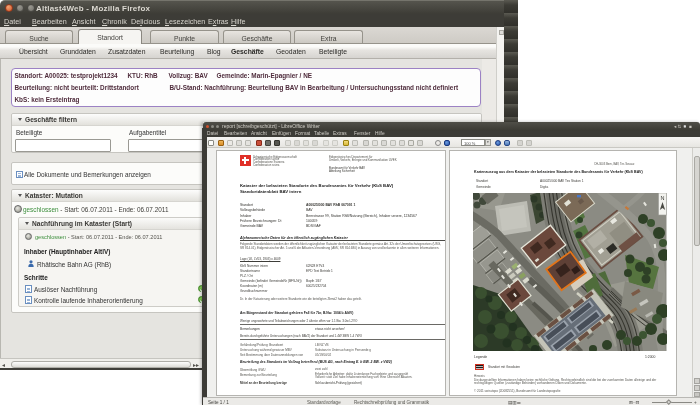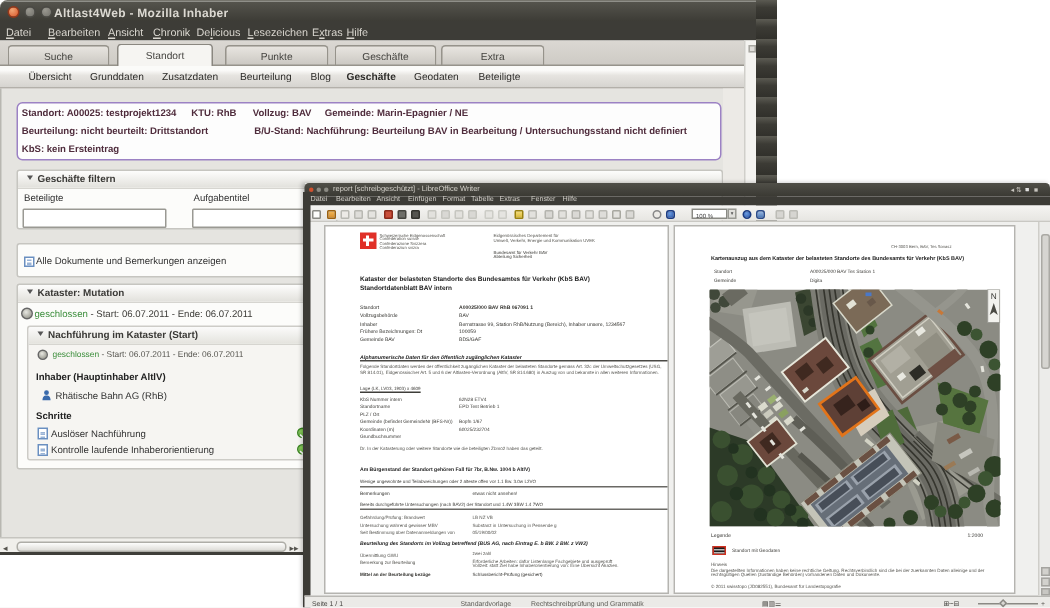--- a/index.html
+++ b/index.html
@@ -63,21 +63,21 @@
 .rule{position:absolute;height:.8px;background:#4a4945}
 </style></head>
 <body>
 
 <div id="ff">
  <div id="ff-content"></div>
  <div id="ff-title">
   <div class="wbtn" style="left:5px;background:radial-gradient(circle at 35% 30%,#f0a575,#d8572a);border:.5px solid #92371a"></div>
   <div class="wbtn" style="left:16px;background:radial-gradient(circle at 35% 30%,#9a9890,#71706a);border:.5px solid #4a4944"></div>
   <div class="wbtn" style="left:27px;background:radial-gradient(circle at 35% 30%,#9a9890,#71706a);border:.5px solid #4a4944"></div>
-  <div class="t">Altlast4Web - Mozilla Inhaber</div>
+  <div class="t">Altlast4Web - Mozilla Firefox</div>
  </div>
  <div id="ff-menu">
   <span style="left:4px"><u>D</u>atei</span>
   <span style="left:32px"><u>B</u>earbeiten</span>
   <span style="left:72px"><u>A</u>nsicht</span>
   <span style="left:102px"><u>C</u>hronik</span>
   <span style="left:131px">De<u>l</u>icious</span>
   <span style="left:165px"><u>L</u>esezeichen</span>
   <span style="left:208px">E<u>x</u>tras</span>
   <span style="left:231px"><u>H</u>ilfe</span>

